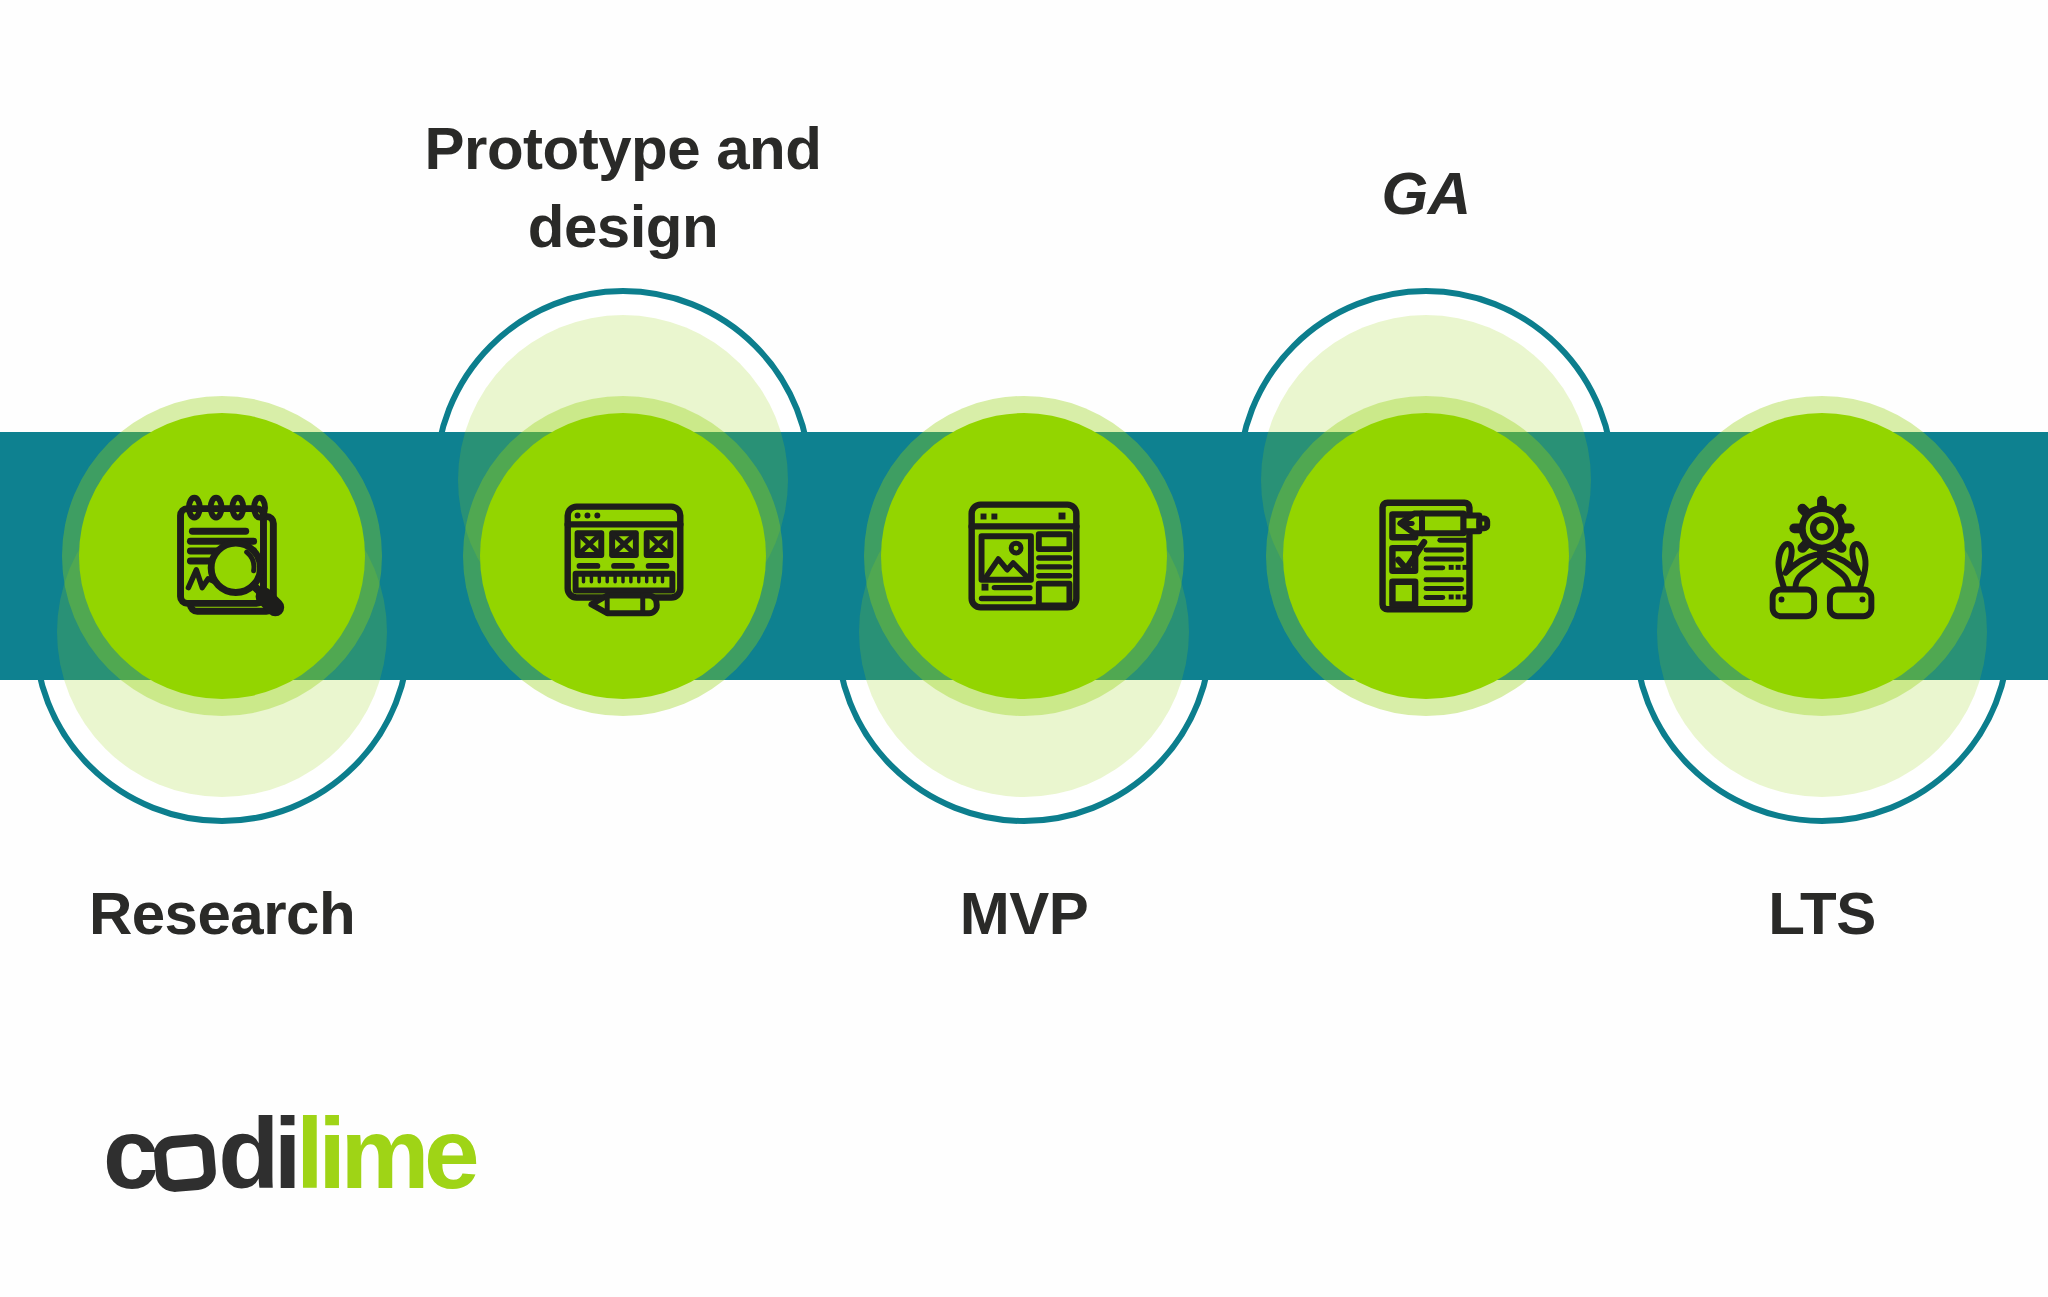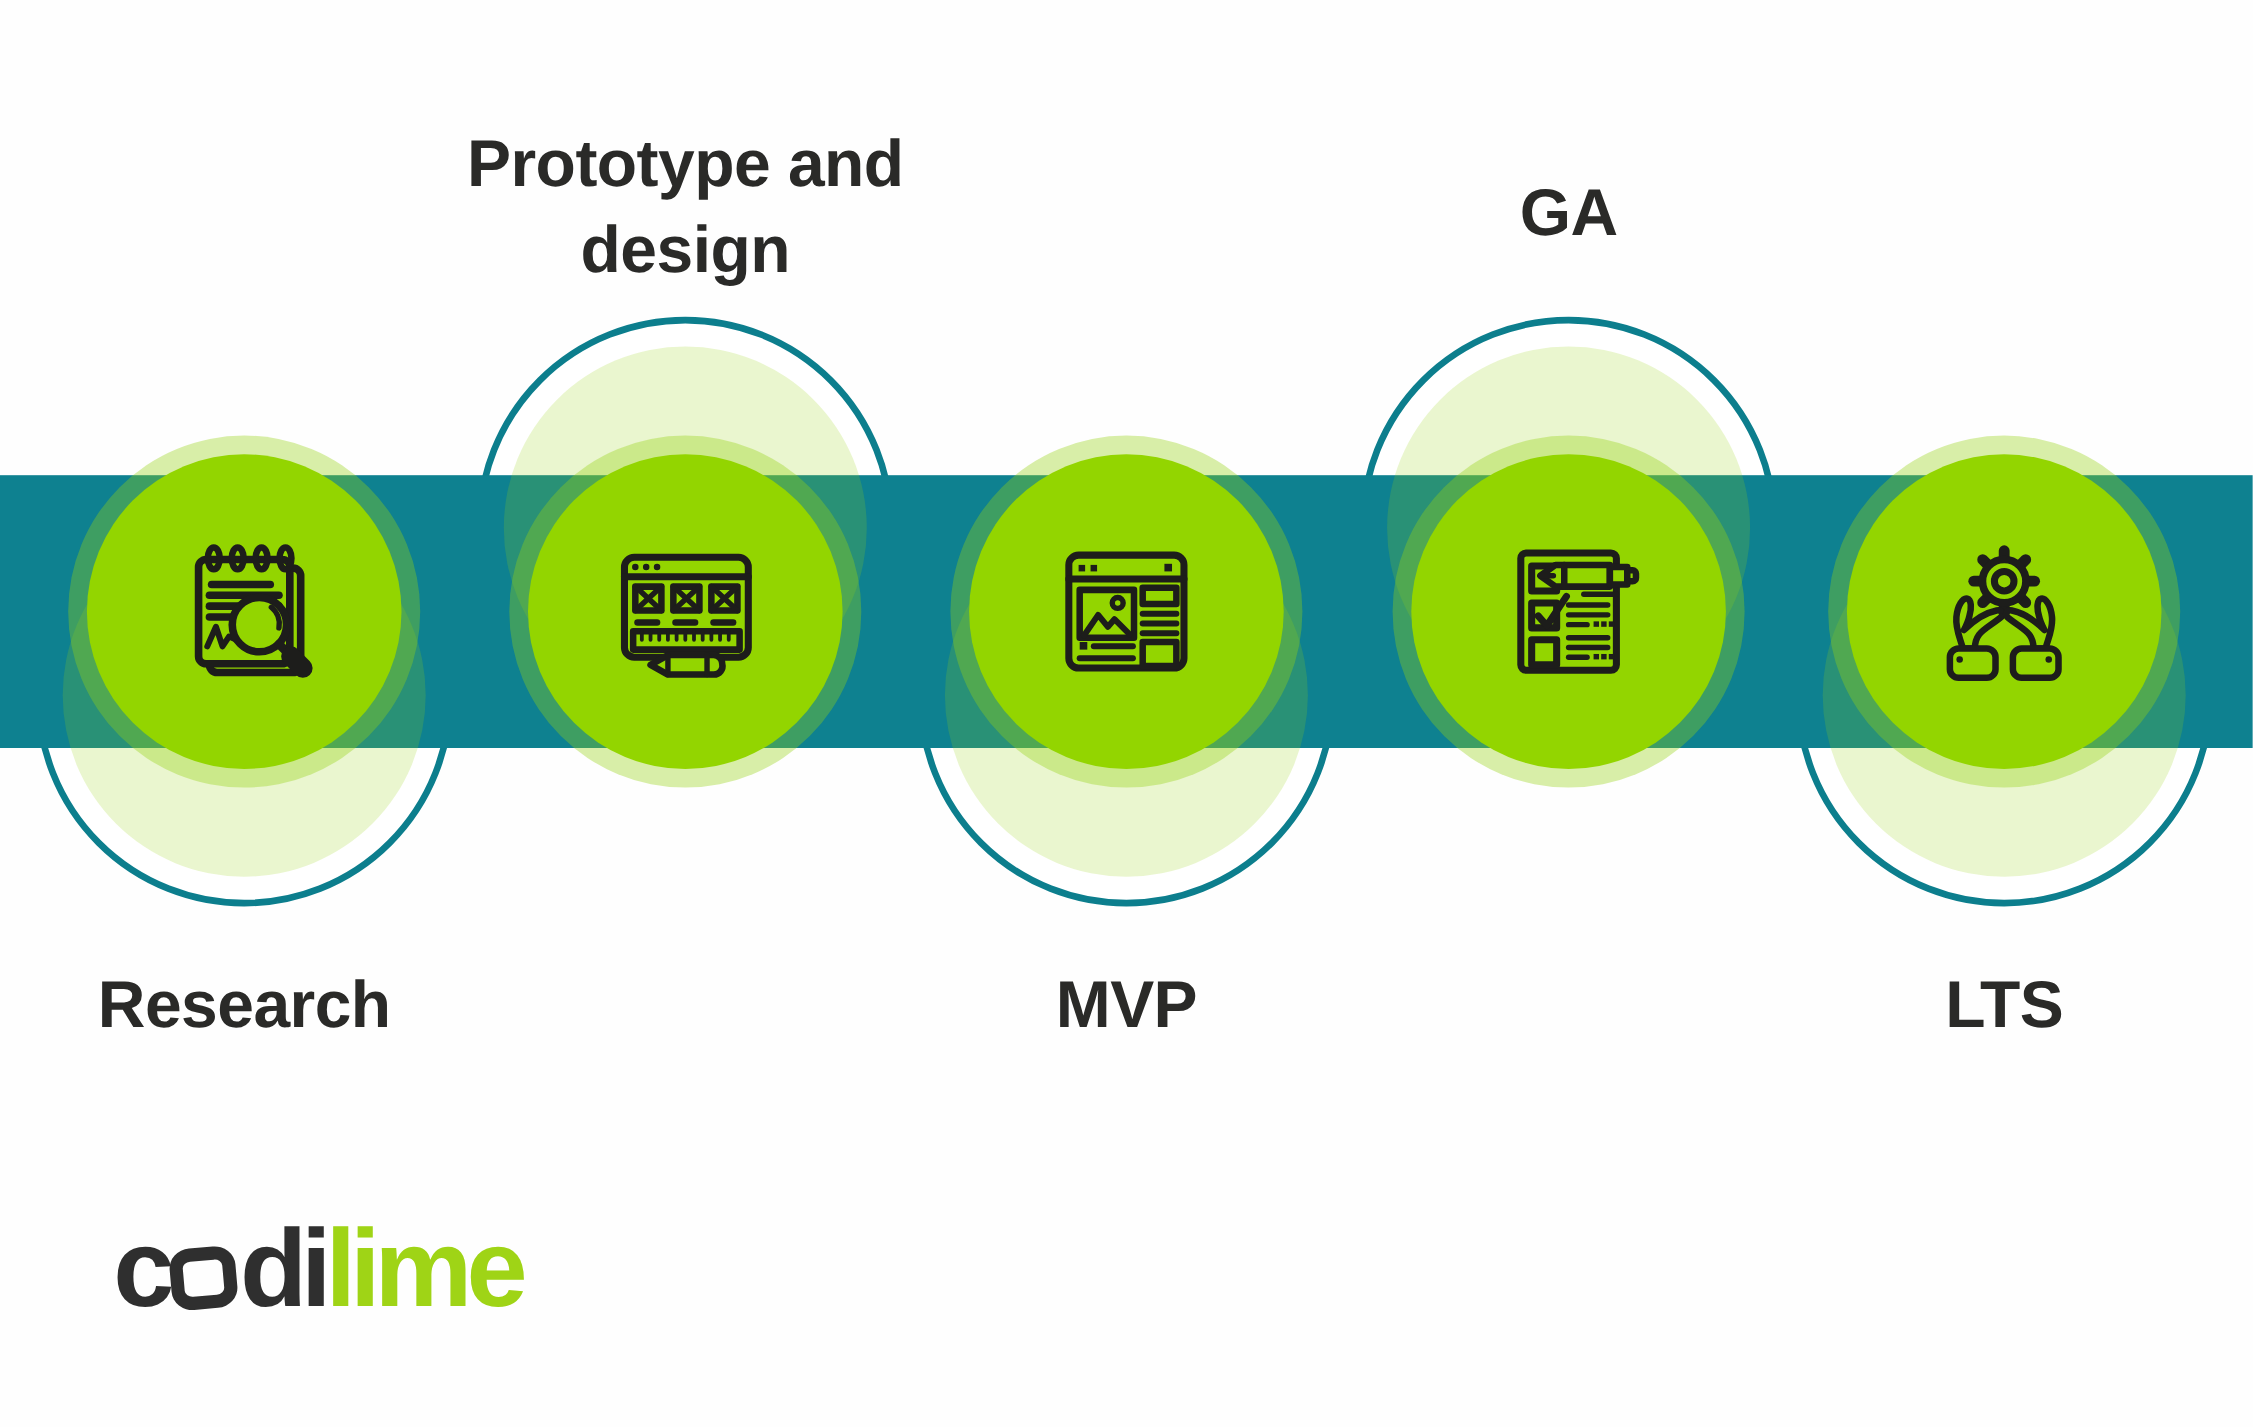--- a/index.html
+++ b/index.html
@@ -27,21 +27,21 @@
 
   .disc{width:286px;height:286px;border-radius:50%;background:#93d500;z-index:5;top:413px;}
 
   .icon{width:158px;height:158px;top:477px;z-index:6;}
 
   
   .label{width:520px;text-align:center;z-index:7;
          font-size:60px;line-height:62px;font-weight:700;color:#2a2a28;letter-spacing:-0.5px;}
   .m0 .label,.m2 .label,.m4 .label{top:883px;}
   .m1 .label{top:110px;width:440px;line-height:78px;}
-  .m3 .label{top:163px;}
+  .m3 .label{top:163px;font-style:italic;}
 
   
   .logo{position:absolute;left:103px;top:1103px;z-index:7;font-size:100px;line-height:100px;
         font-weight:700;letter-spacing:-0.055em;white-space:nowrap;}
   .logo-dark{color:#2f2f2f;}
   .logo-lime{color:#9fd416;}
   .logo-o{display:inline-block;width:0.60em;height:0.56em;border:0.125em solid #2f2f2f;
           border-radius:32%;transform:rotate(-5deg);box-sizing:border-box;
           margin:0 0.03em 0 0.02em;vertical-align:-0.03em;}
 </style>

